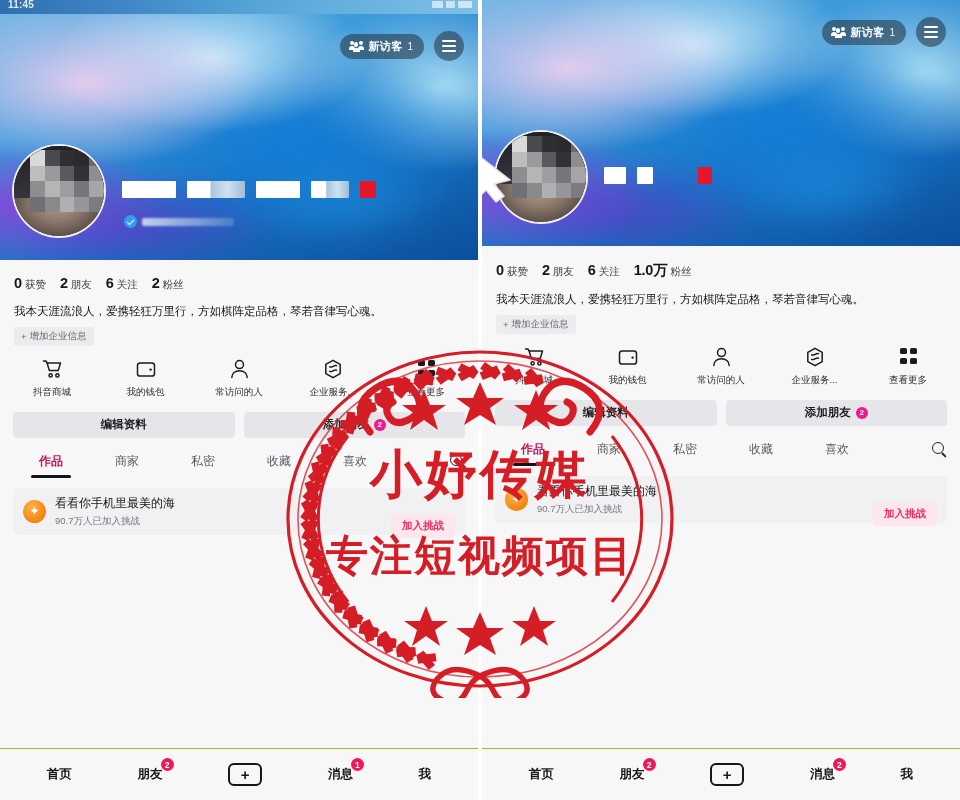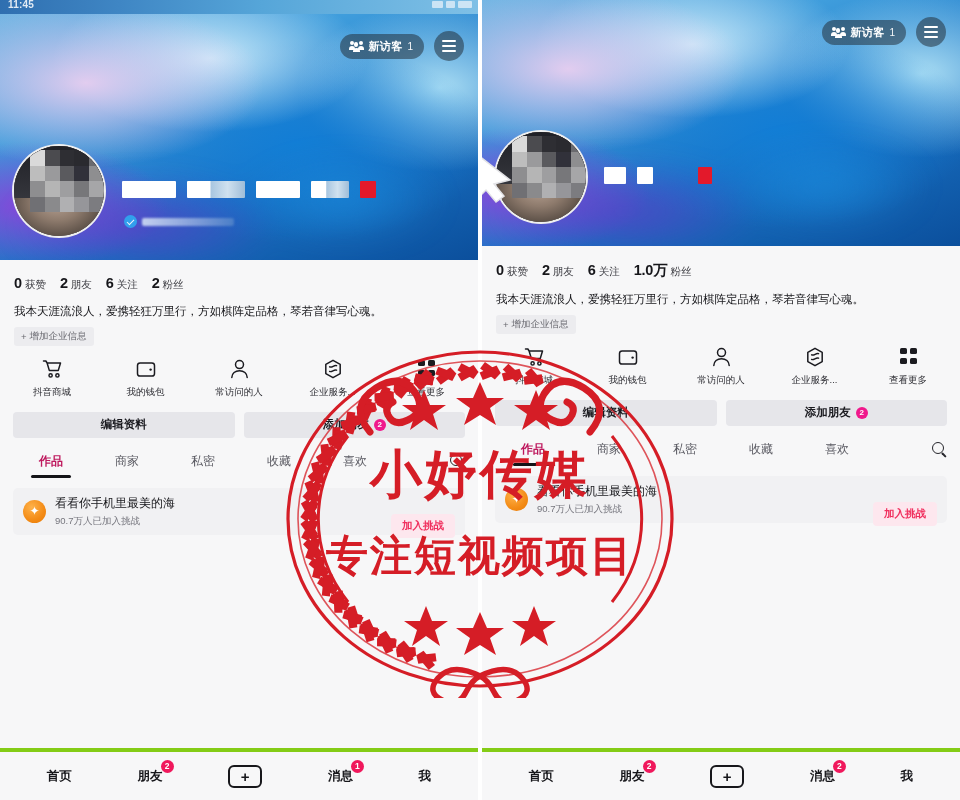--- a/index.html
+++ b/index.html
@@ -237,21 +237,21 @@
   .ch-sub { font-size:9.5px; color:#76767e; margin-top:3px; }
   .ch-btn {
     background:#fde7ee; color:#f0305e; font-size:10.5px; font-weight:700;
     border-radius:4px; padding:5px 11px; flex:0 0 auto;margin-top:29px;
   }
 
   
   .bottomnav {
     position:absolute; left:0; bottom:0; width:100%;
     height:52px; background:#f7f7f8;
-    border-top:4px solid #84cc16;
+    border-top:1px solid #84cc16;
     display:flex; align-items:center; justify-content:space-around;
     padding: 0 14px;
   }
   .nav-item { position:relative; font-size:12.5px; font-weight:700; color:#17171b; }
   .nav-badge {
     position:absolute; top:-8px; right:-11px;
     min-width:13px;height:13px;border-radius:7px;background:#f0185c;
     color:#fff;font-size:8.5px;font-weight:700;
     display:flex;align-items:center;justify-content:center; padding:0 3px;
   }

